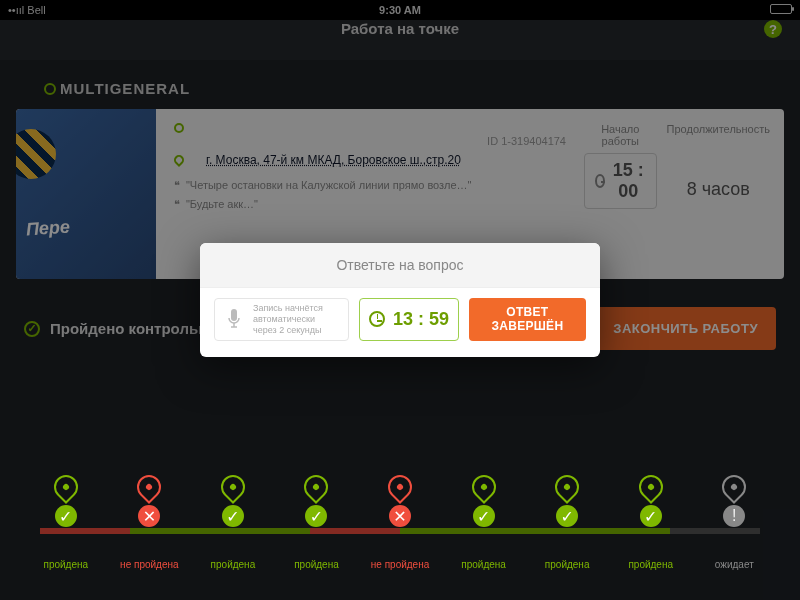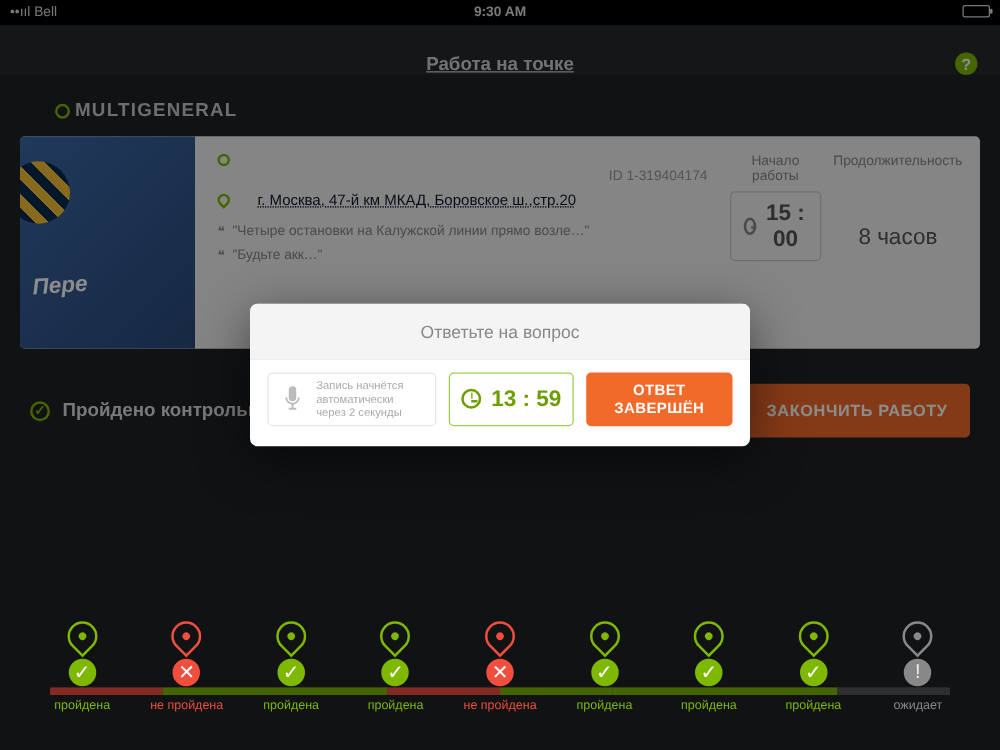--- a/index.html
+++ b/index.html
@@ -6,21 +6,21 @@
   html, body { width: 800px; height: 600px; overflow: hidden; font-family: -apple-system, Helvetica, Arial, sans-serif; }
   body { background: #1e2126; color: #aaa; position: relative; }
 
   .statusbar { height: 20px; background: #000; display: flex; align-items: center; color: #ddd; font-size: 11px; padding: 0 8px; }
   .statusbar .center { position: absolute; left: 50%; transform: translateX(-50%); font-weight: 600; }
   .statusbar .right { margin-left: auto; }
   .battery { display:inline-block; width:22px; height:10px; border:1px solid #ddd; border-radius:2px; position:relative; }
   .battery::after { content:""; position:absolute; right:-3px; top:2px; width:2px; height:4px; background:#ddd; border-radius:1px; }
   .battery .fill { background:#ddd; height:100%; width:90%; }
 
-  .navbar { height: 40px; background: #25282d; display:flex; align-items:flex-end; justify-content:center; color:#d0d0d0; font-weight:600; font-size:15px; position:relative;text-decoration:underline; }
+  .navbar { height: 40px; background: #25282d; display:flex; align-items:flex-start; justify-content:center; color:#d0d0d0; font-weight:600; font-size:15px; position:relative; }
   .navbar .help { position:absolute; right:18px; width:18px; height:18px; border-radius:50%; background:#7fb800; color:#fff; font-size:13px; font-weight:bold; display:flex; align-items:center; justify-content:center; }
 
   .section-title { font-size:15px; font-weight:700; color:#c9c9c9; letter-spacing:1px; padding: 20px 0 12px 44px; display:flex; align-items:center; gap:4px; }
   .ring { width:12px; height:12px; border:2px solid #7fb800; border-radius:50%; display:inline-block; }
 
   .card { margin: 0 16px; background: #f2f2f2; border-radius: 4px; display:flex; height:170px; position:relative; overflow:hidden; }
   .card .photo { width:140px; background: linear-gradient(135deg,#3b69a7 0%, #2a4a79 100%); position:relative; }
   .card .photo .stripes { position:absolute; top:20px; left:-10px; width:50px; height:50px; background: repeating-linear-gradient(45deg,#f7c13a 0 8px,#0a2a4f 8px 16px); border-radius:50%; }
   .card .photo .sign { position:absolute; bottom:40px; left:10px; color:#fff; font-size:18px; font-weight:bold; font-style:italic; transform: rotate(-4deg); }
   .card .info { flex:1; padding:14px 18px; color:#333; font-size:13px; }
@@ -48,21 +48,21 @@
   .btn-orange { background:#f26a2a; color:#fff; font-weight:700; font-size:13px; letter-spacing:0.5px; padding:14px 18px; border-radius:4px; border:none; }
 
   .stepper { position:absolute; left:0; right:0; bottom:30px; padding: 0 24px; }
   .rail { position:absolute; top:53px; left:40px; right:40px; height:6px; background:#555; border-radius:3px; z-index:0; }
   .rail .seg { position:absolute; top:0; height:6px; }
   .steps { display:flex; justify-content:space-between; position:relative; z-index:1; }
   .step { display:flex; flex-direction:column; align-items:center; gap:6px; width:84px; }
   .pin { width:24px; height:24px; border-radius:50% 50% 50% 0; transform:rotate(-45deg); border:2px solid; display:flex; align-items:center; justify-content:center; }
   .pin .dot { width:6px; height:6px; border-radius:50%; }
   .node { width:22px; height:22px; border-radius:50%; display:flex; align-items:center; justify-content:center; border:3px solid; }
-  .step .lbl { font-size:10px; margin-top:4px;text-align:center; }
+  .step .lbl { font-size:10px; margin-top:26px;text-align:center; }
   .green { border-color:#7fb800; } .green .dot { background:#7fb800; } .green-node { border-color:#7fb800; background:#7fb800; color:#fff; }
   .red { border-color:#f04e3e; } .red .dot { background:#f04e3e; } .red-node { border-color:#f04e3e; background:#f04e3e; color:#fff; }
   .grey { border-color:#888; } .grey .dot { background:#888; } .grey-node { border-color:#888; background:#888; color:#eee; }
 
   
   .overlay { position:absolute; inset:0; background:rgba(0,0,0,0.45); display:flex; align-items:center; justify-content:center; }
   .modal { width:400px; background:#fff; border-radius:6px; overflow:hidden; box-shadow:0 10px 40px rgba(0,0,0,0.5); }
   .modal .head { background:#f4f4f4; text-align:center; padding:14px; color:#888; font-size:14px; border-bottom:1px solid #eee; }
   .modal .body { padding:24px 26px 18px; text-align:center; color:#333; font-size:13px; font-weight:600; line-height:1.5; }
   .modal .foot { display:flex; gap:10px; padding: 10px 14px 16px; align-items:stretch; }

